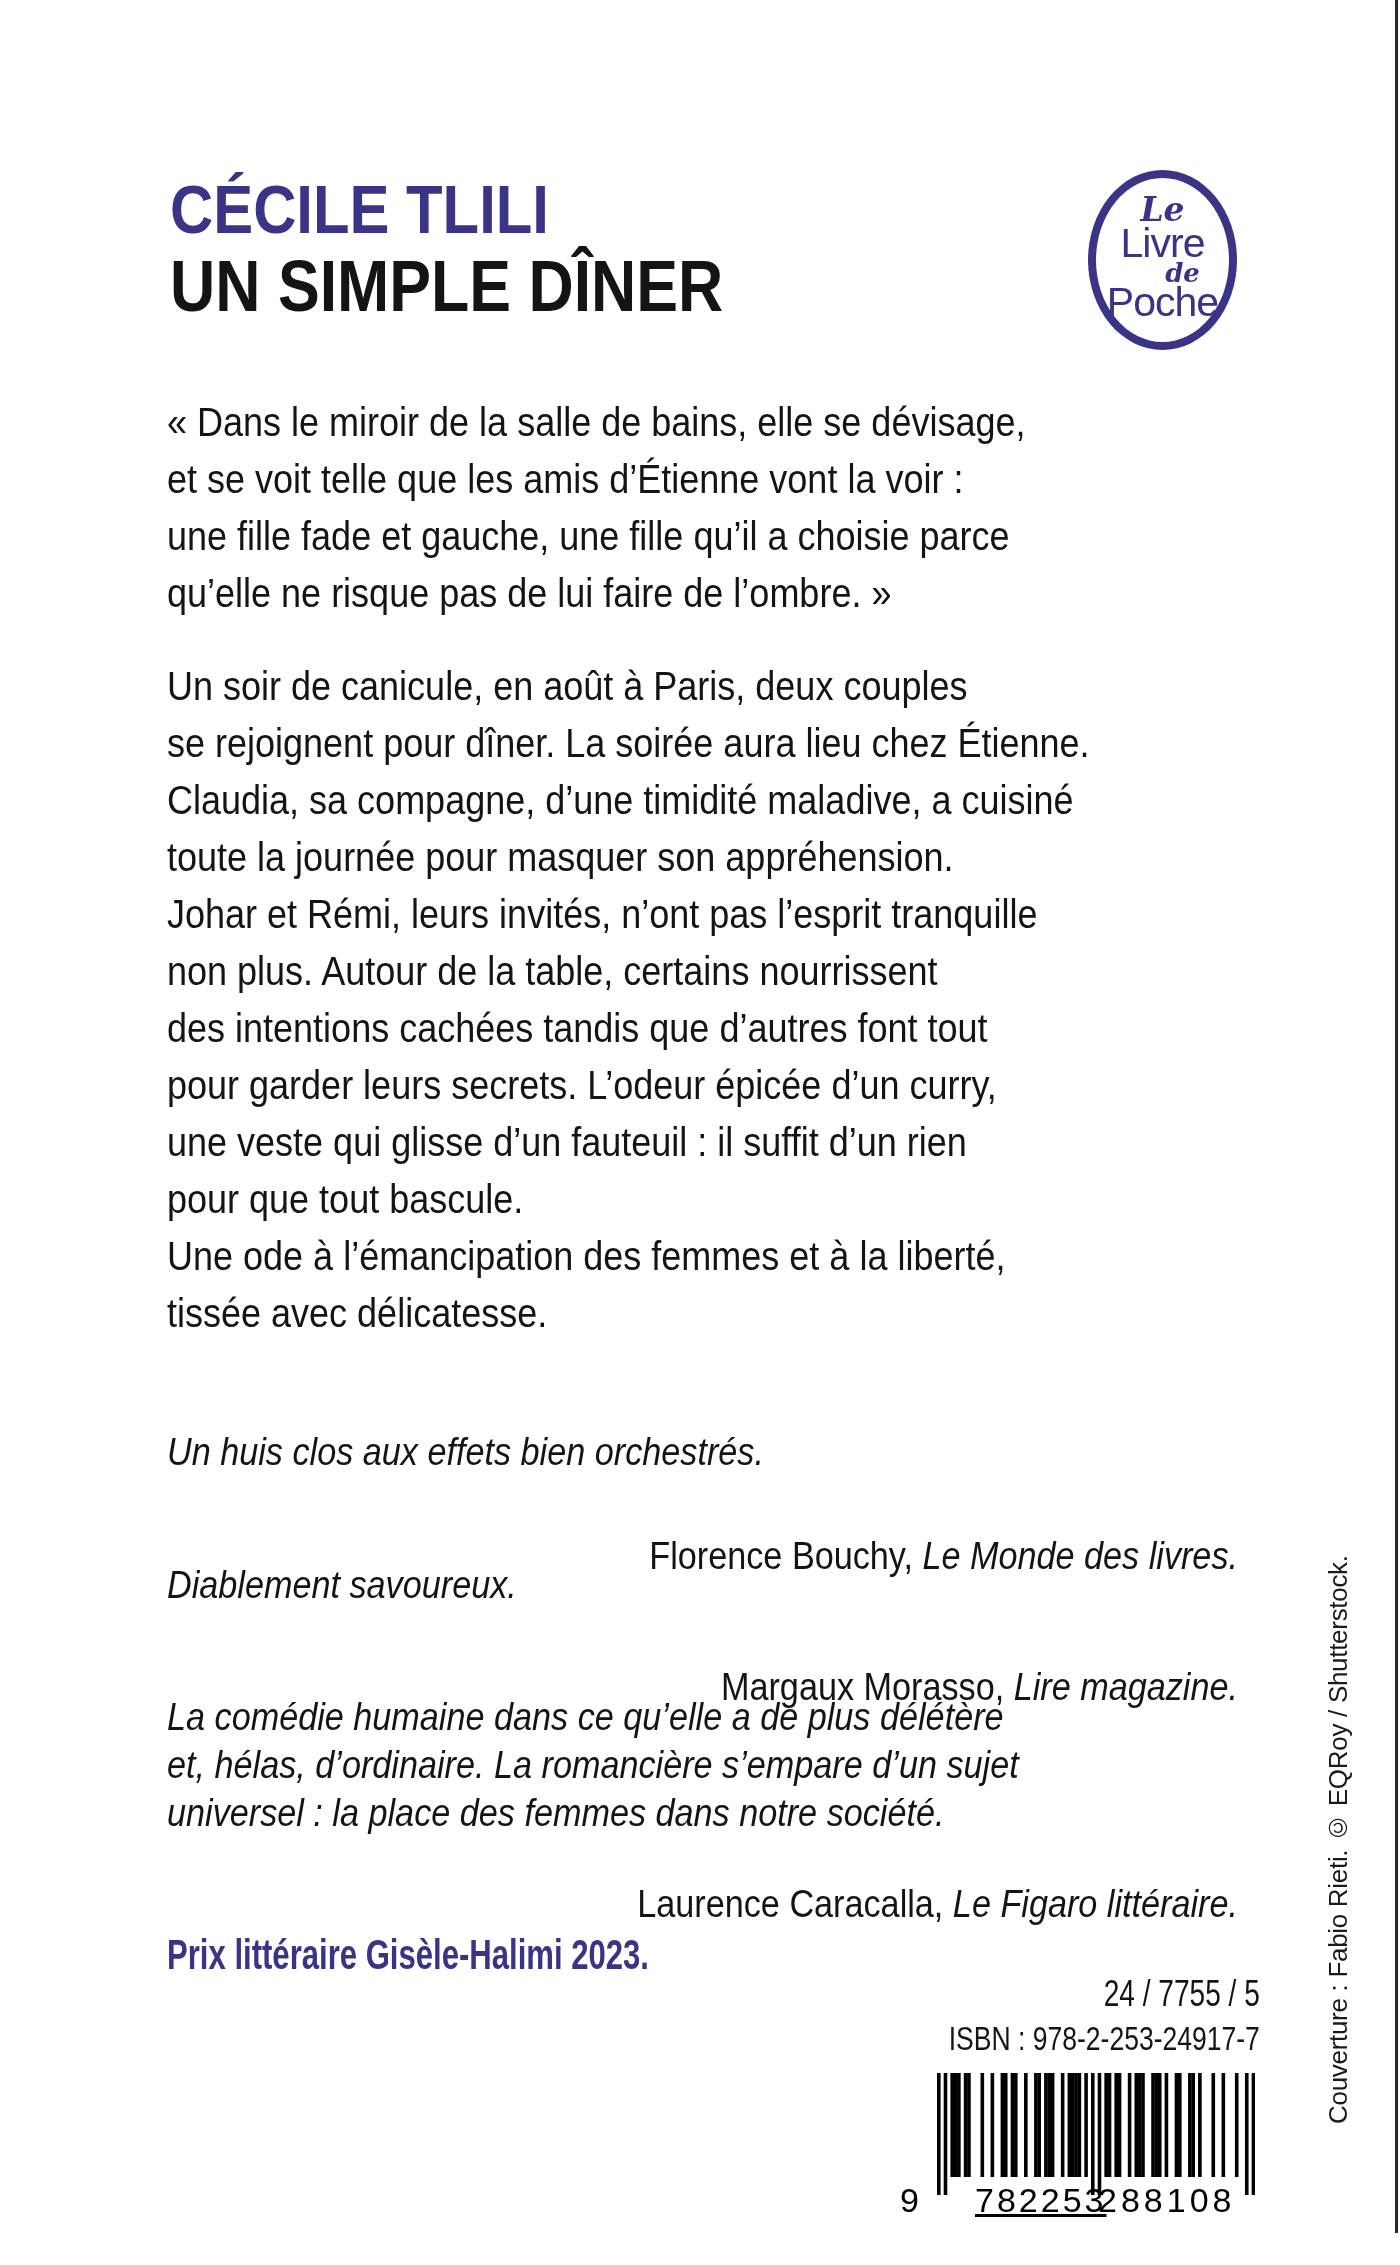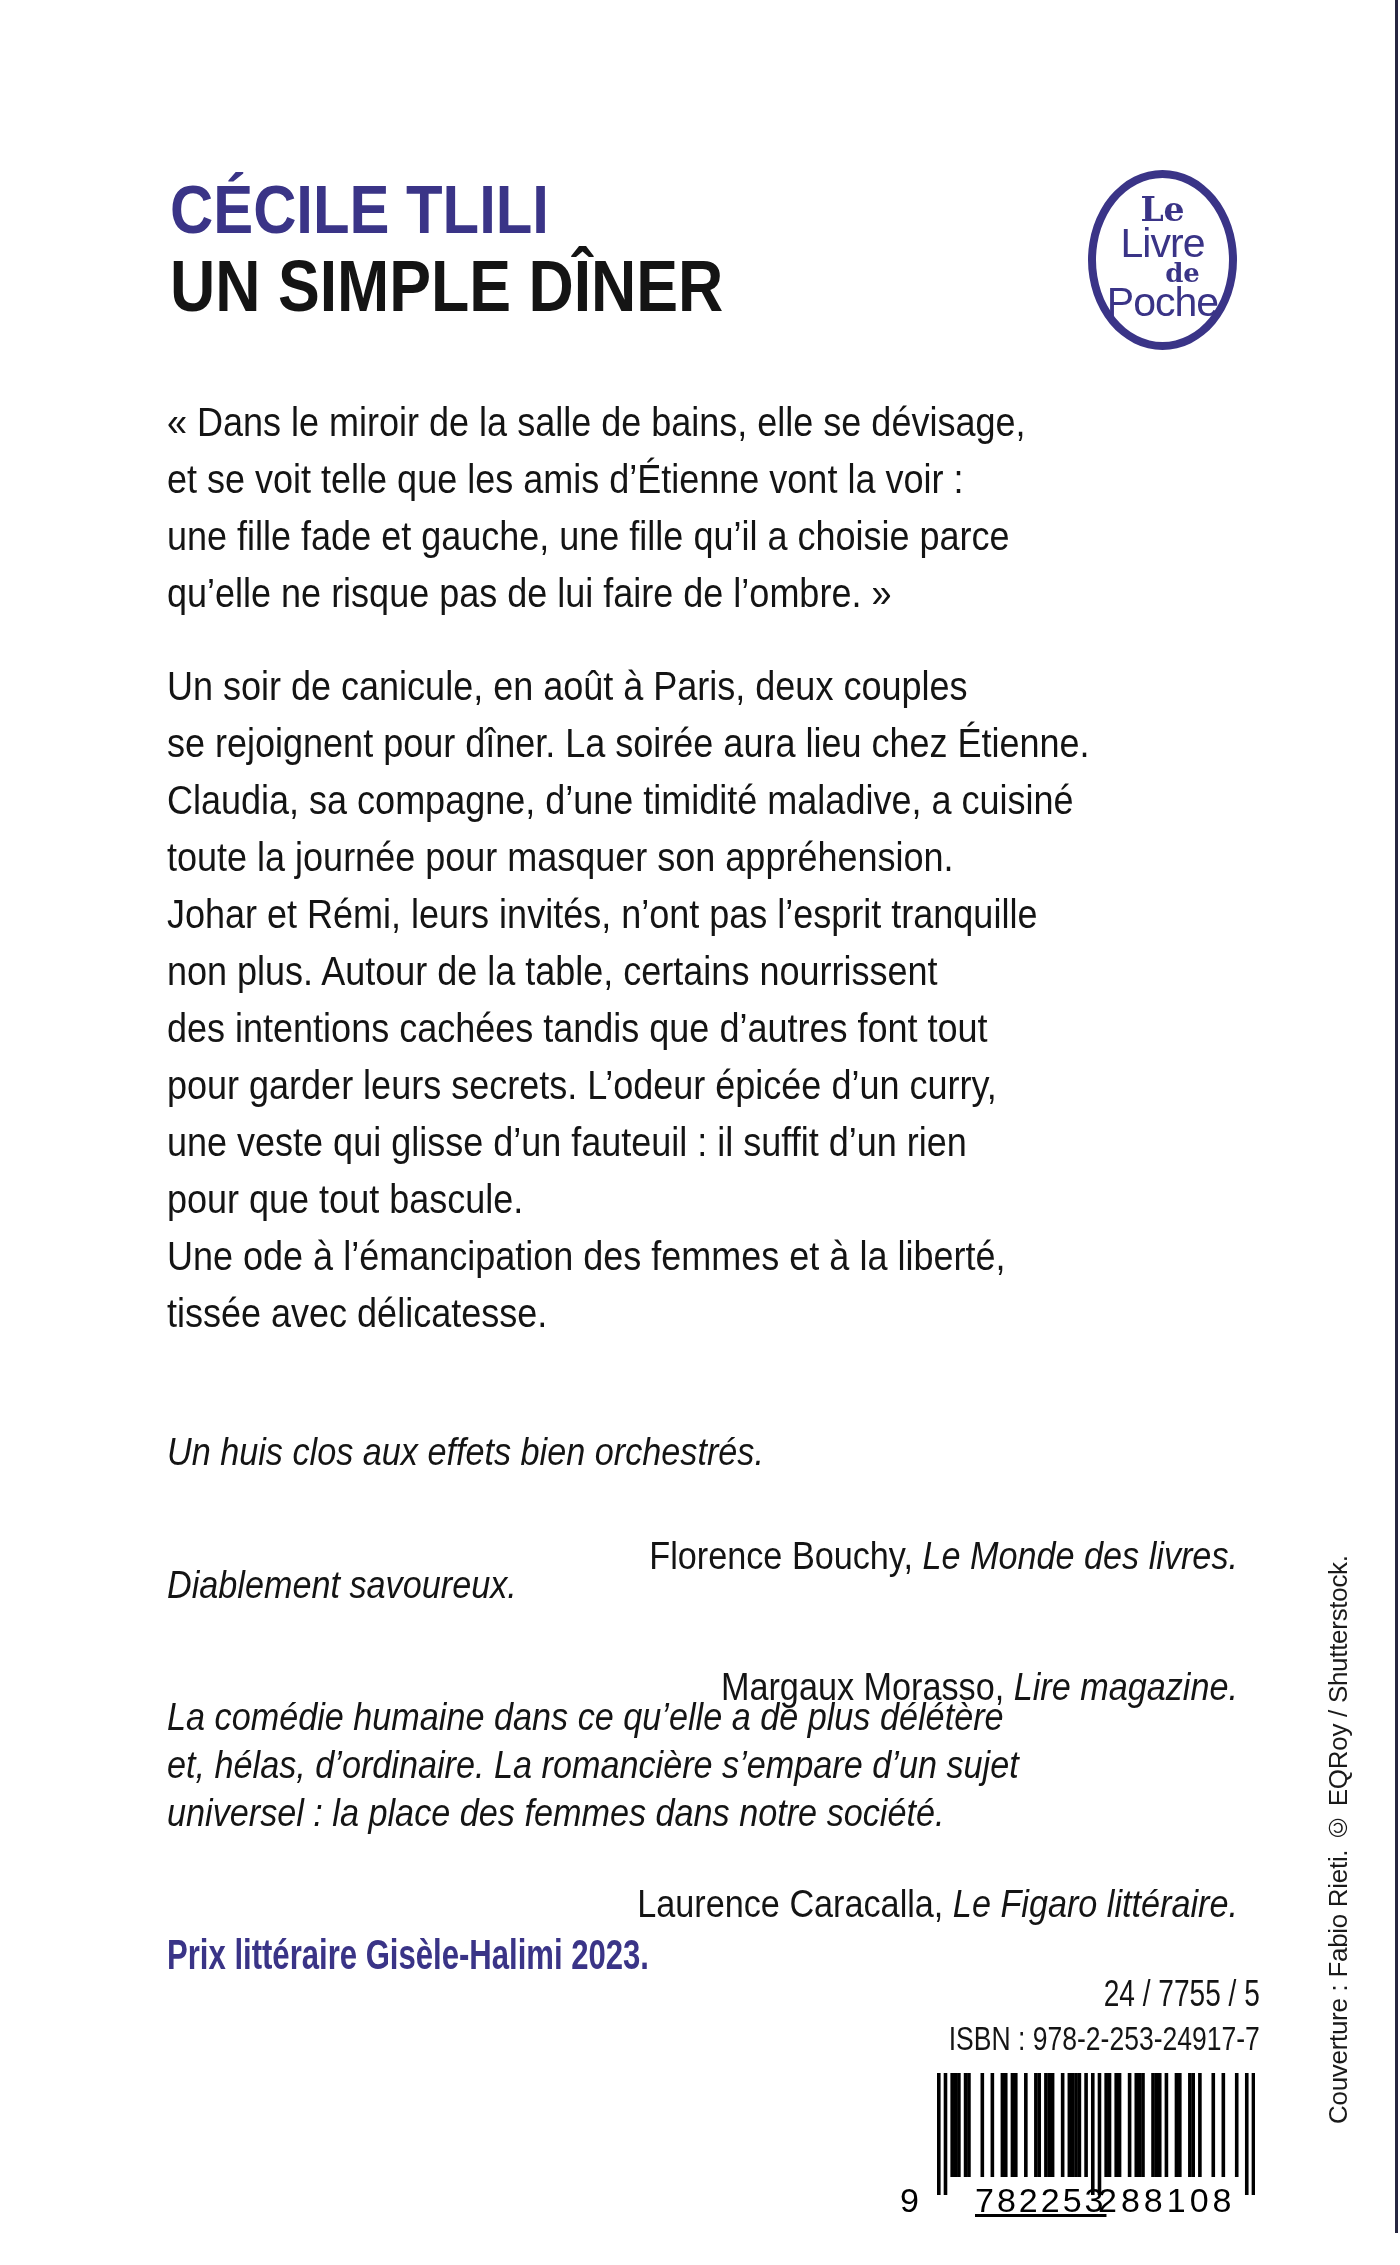--- a/index.html
+++ b/index.html
@@ -31,21 +31,21 @@
     white-space:nowrap;
   }
 
   
   .logo {
     left:1088px; top:170px; width:149px; height:180px;
     border:8px solid var(--accent); border-radius:50%;
     display:flex; flex-direction:column; align-items:center; justify-content:center;
     color:var(--accent); text-align:center;
   }
-  .logo .script { font-family:"DejaVu Serif","Liberation Serif",serif; font-weight:bold; }
+  .logo .script { font-family:"DejaVu Serif","Liberation Serif",serif; font-style:italic; font-weight:bold; }
   .logo .le    { font-size:33px; line-height:.85; margin-top:-2px; }
   .logo .livre { font-size:41px; line-height:.95; font-weight:500; letter-spacing:-1px;text-align:right; }
   .logo .de    { font-size:26px; line-height:.8;margin-left:40px; }
   .logo .poche { font-size:41px; line-height:.95; font-weight:500; letter-spacing:-1px; }
 
   
   .textcol {
     left:167px; width:1190px;
     transform:scaleX(.9); transform-origin:0 0;
     white-space:pre-line;

